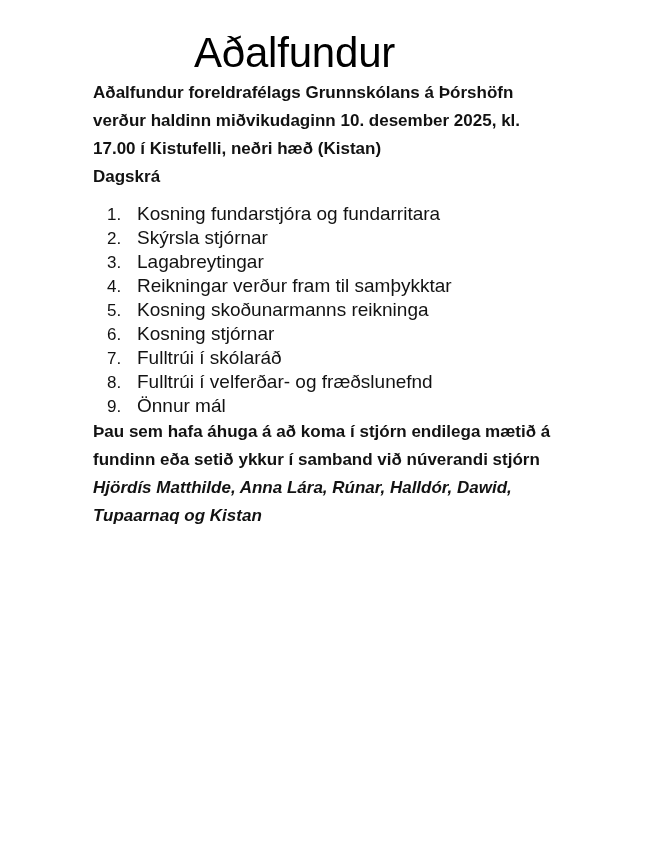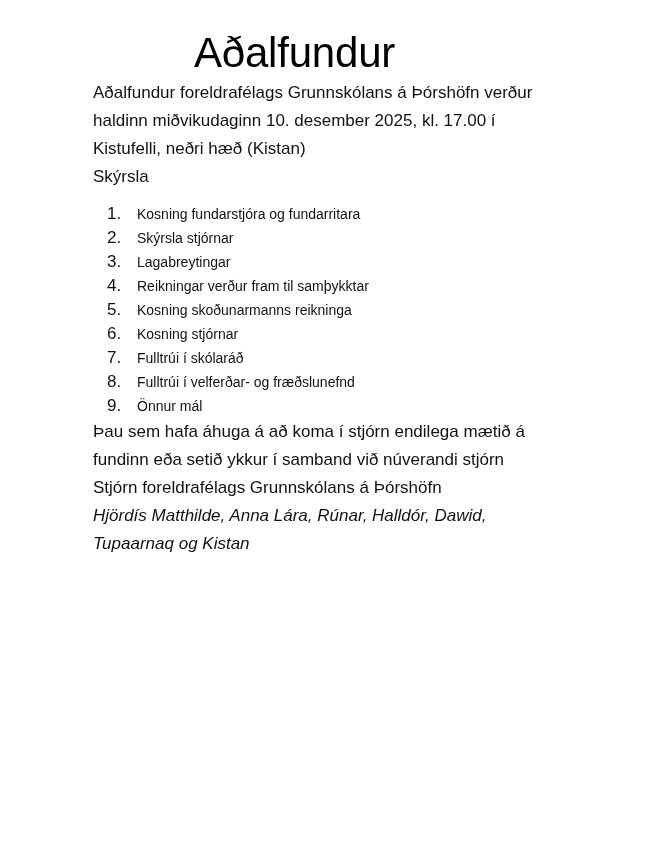--- a/index.html
+++ b/index.html
@@ -36,38 +36,38 @@
   .content {
     margin: 0;
     padding: 0 0 0 93px;
     width: 470px;
     box-sizing: content-box;
   }
   p.body-text {
     margin: 0;
     font-size: 17px;
     line-height: 28px;
-    font-weight: 400;
+    font-weight: 700;
     color: #121212;
   }
   .intro {
     margin-top: 40px;
     max-width: 468px;
   }
   .agenda-heading {
     margin-top: 55px;
   }
   ol.agenda {
     margin: 11px 0 0 0;
     padding: 0 0 0 33px;
     list-style-position: outside;
     list-style-type: decimal;
   }
   ol.agenda li {
-    font-size: 14px;
+    font-size: 19px;
     line-height: 24px;
     color: #121212;
     padding-left: 11px;
     margin: 0;
   }
   ol.agenda li::marker {
     font-size: 17px;
   }
   .notice {
     margin-top: 56px;
@@ -91,35 +91,34 @@
 <body>
 
 <div class="page">
 
   <h1 class="doc-title">Aðalfundur</h1>
 
   <div class="content">
 
     <p class="body-text intro">Aðalfundur foreldrafélags Grunnskólans á Þórshöfn verður haldinn miðvikudaginn 10. desember 2025, kl. 17.00 í Kistufelli, neðri hæð (Kistan)</p>
 
-    <p class="body-text agenda-heading">Skýrsla</p>
+    <p class="body-text agenda-heading">Dagskrá</p>
 
     <ol class="agenda">
       <li>Kosning fundarstjóra og fundarritara</li>
       <li>Skýrsla stjórnar</li>
       <li>Lagabreytingar</li>
       <li>Reikningar verður fram til samþykktar</li>
       <li>Kosning skoðunarmanns reikninga</li>
       <li>Kosning stjórnar</li>
       <li>Fulltrúi í skólaráð</li>
       <li>Fulltrúi í velferðar- og fræðslunefnd</li>
       <li>Önnur mál</li>
     </ol>
 
     <p class="body-text notice">Þau sem hafa áhuga á að koma í stjórn endilega mætið á fundinn eða setið ykkur í samband við núverandi stjórn</p>
 
 
-    <p class="body-text board-line">Stjórn foreldrafélags Grunnskólans á Þórshöfn</p>
 
     <p class="body-text signature">Hjördís Matthilde, Anna Lára, Rúnar, Halldór, Dawid, Tupaarnaq og Kistan</p>
 
   </div>
 </div>
 
 </body></html>

